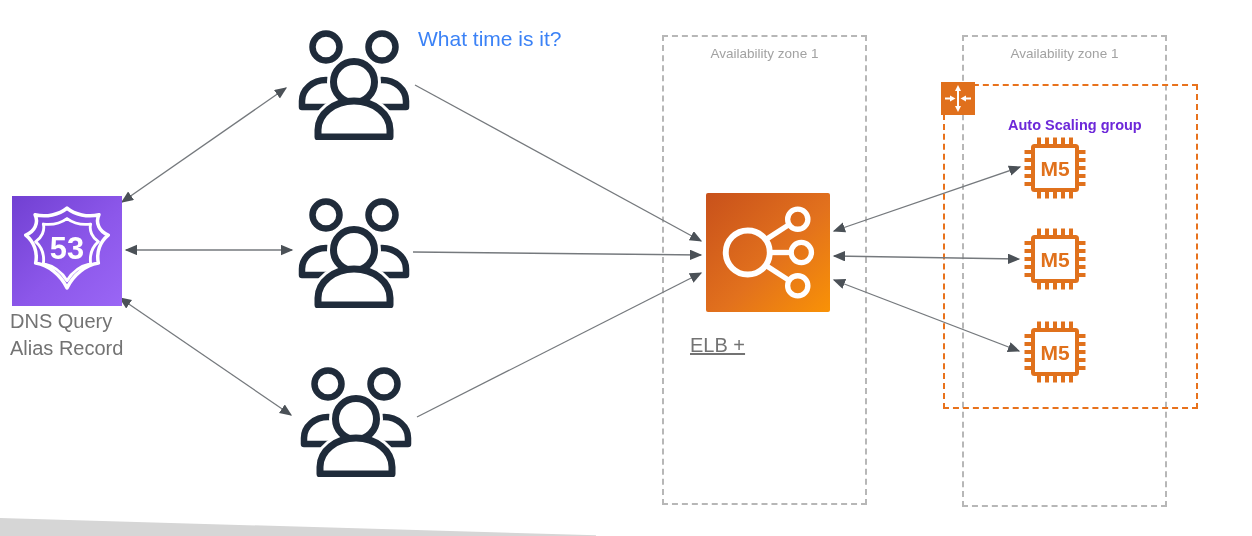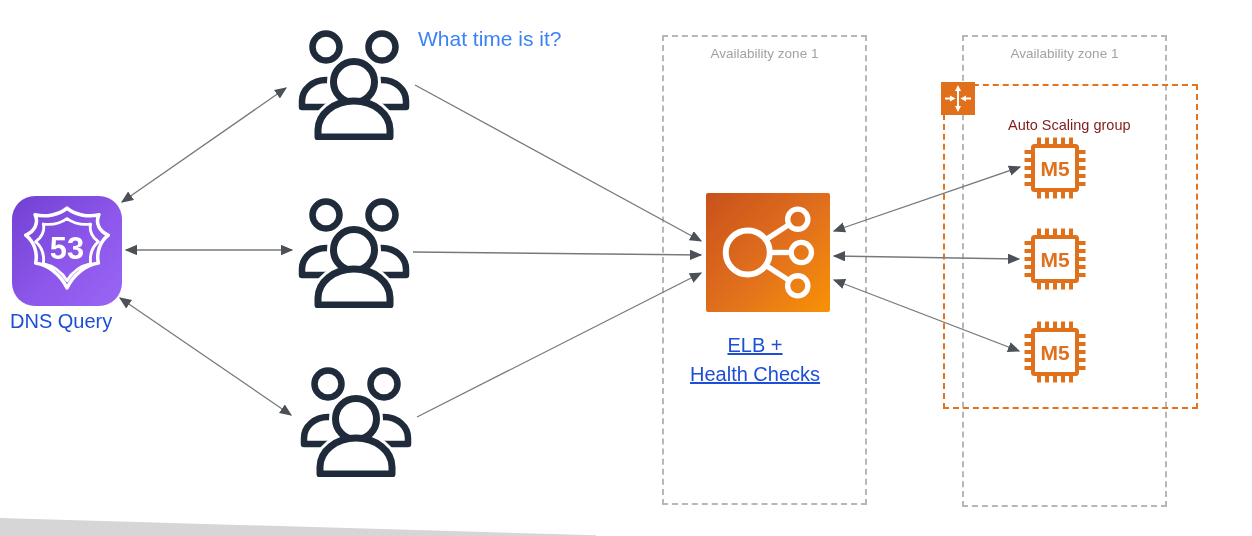--- a/index.html
+++ b/index.html
@@ -2,30 +2,30 @@
 <html><head>
 <meta charset="utf-8">
 <style>
   html,body{margin:0;padding:0;background:#fff;}
   .canvas{
     position:relative;width:1252px;height:536px;background:#fff;overflow:hidden;
     font-family:"Liberation Sans",sans-serif;color:#3f4448;
   }
   .abs{position:absolute;}
   
-  .caption{font-size:20px;line-height:27px;color:#1d4ed8;white-space:nowrap;text-align:center;}
+  .caption{font-size:20px;line-height:27px;color:#737373;white-space:nowrap;}
   .question{font-size:21px;color:#3b82f6;white-space:nowrap;}
   
   .az-box{border:2px dashed #b7b7b7;box-sizing:border-box;}
   .az-label{width:100%;text-align:center;margin-top:9px;font-size:13.5px;color:#a2a2a2;white-space:nowrap;}
   
   .asg-box{border:2px dashed #e8721c;box-sizing:border-box;}
-  .asg-label{font-size:14.5px;font-weight:400;color:#7f1d1d;white-space:nowrap;}
-  
-  .r53{width:110px;height:110px;background:linear-gradient(135deg,#7140d2 0%,#8c57ea 55%,#9a66f5 100%);border-radius:23px;}
+  .asg-label{font-size:14.5px;font-weight:700;color:#6d28d9;white-space:nowrap;}
+  
+  .r53{width:110px;height:110px;background:linear-gradient(135deg,#7140d2 0%,#8c57ea 55%,#9a66f5 100%);}
   
   .elb{width:124px;height:119px;background:linear-gradient(135deg,#c8511b 0%,#e2711d 55%,#f99206 100%);border-radius:2px;}
   
   .wedge{left:0;top:516px;width:596px;height:20px;background:#d6d6d6;
          clip-path:polygon(0 10%,100% 96%,100% 100%,0 100%);}
   svg{display:block;}
 </style>
 </head>
 <body>
 
@@ -64,20 +64,21 @@
     <svg width="110" height="110" viewBox="0 0 100 100">
       <g fill="none" stroke="#ffffff" stroke-linejoin="round" stroke-linecap="round">
         <path stroke-width="3.2" d="M50,11 C43,17 31,19.5 21,17 C24.5,24.5 20.5,32.5 12.5,35.5 C20,41.5 23.5,51 21.5,61 C33.5,63 44,71.5 50,83.5 C56,71.5 66.5,63 78.5,61 C76.5,51 80,41.5 87.5,35.5 C79.5,32.5 75.5,24.5 79,17 C69,19.5 57,17 50,11 Z"></path>
         <path stroke-width="2.6" d="M50,20.5 C44.5,24.5 36,26.5 28.5,25.5 C30,31.5 27,38 21.5,41.5 C27,46.5 29.5,54 28.5,61.5 C37.5,63.5 45.5,69.5 50,77 C54.5,69.5 62.5,63.5 71.5,61.5 C70.5,54 73,46.5 78.5,41.5 C73,38 70,31.5 71.5,25.5 C64,26.5 55.5,24.5 50,20.5 Z"></path>
       </g>
       <text x="50" y="57" text-anchor="middle" fill="#ffffff" font-size="28" font-weight="bold" font-family="Liberation Sans, sans-serif">53</text>
     </svg>
   </div>
   <div class="abs caption" style="left:10px;top:308px;">
     <div>DNS Query</div>
+    <div>Alias Record</div>
   </div>
 
   <div class="abs" style="left:295px;top:25px;">
     <svg width="118" height="115" viewBox="0 0 118 115">
       <g fill="#ffffff" stroke="#1f2b3a" stroke-width="6.5" stroke-linejoin="round">
         <circle cx="31" cy="22" r="13.5"></circle>
         <path d="M7,82 L7,76 A24,21 0 0 1 55,76 L55,82 Z"></path>
         <circle cx="87" cy="22" r="13.5"></circle>
         <path d="M63,82 L63,76 A24,21 0 0 1 111,76 L111,82 Z"></path>
       </g>
@@ -138,21 +139,20 @@
         <line x1="51.5" y1="50" x2="68" y2="50" stroke-width="4.5"></line>
         <line x1="47" y1="60" x2="67" y2="73" stroke-width="4.5"></line>
         <circle cx="75" cy="22" r="8.5" stroke-width="4.5" fill="#00000000"></circle>
         <circle cx="78" cy="50" r="8.5" stroke-width="4.5"></circle>
         <circle cx="75" cy="78" r="8.5" stroke-width="4.5"></circle>
       </g>
     </svg>
   </div>
   <div class="abs caption" style="left:690px;top:331px;line-height:29px;text-decoration:underline;">
     <div>ELB +</div>
-    <div>Health Checks</div>
   </div>
 
   <div class="abs" style="left:941px;top:82px;">
     <svg width="34" height="33" viewBox="0 0 34 33">
       <rect x="0" y="0" width="34" height="33" fill="#e0701c"></rect>
       <g stroke="#ffffff" stroke-width="2" fill="#ffffff">
         <line x1="17" y1="8" x2="17" y2="25"></line>
         <path d="M17,3 L20,9 L14,9 Z" stroke="none"></path>
         <path d="M17,30 L20,24 L14,24 Z" stroke="none"></path>
         <line x1="4" y1="16.5" x2="10" y2="16.5"></line>

